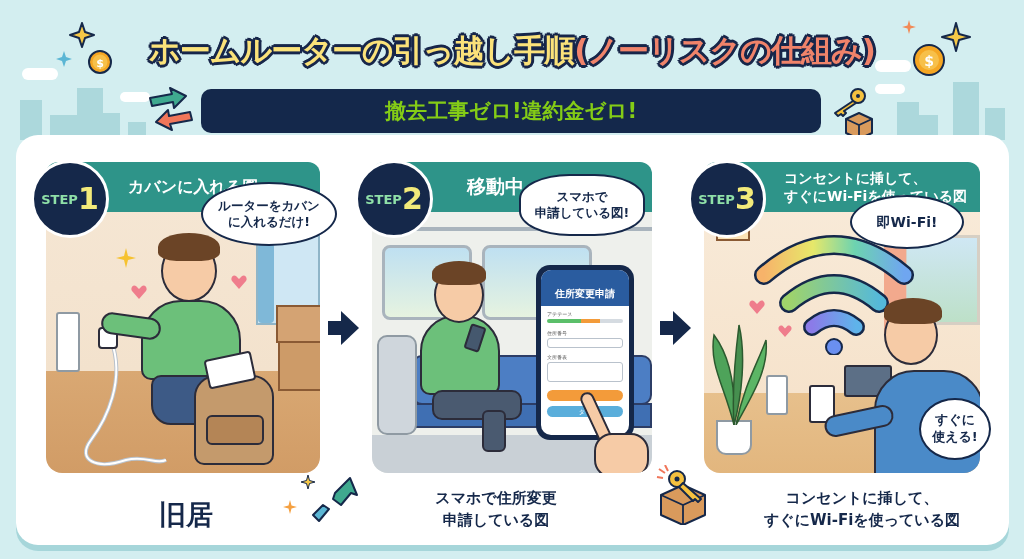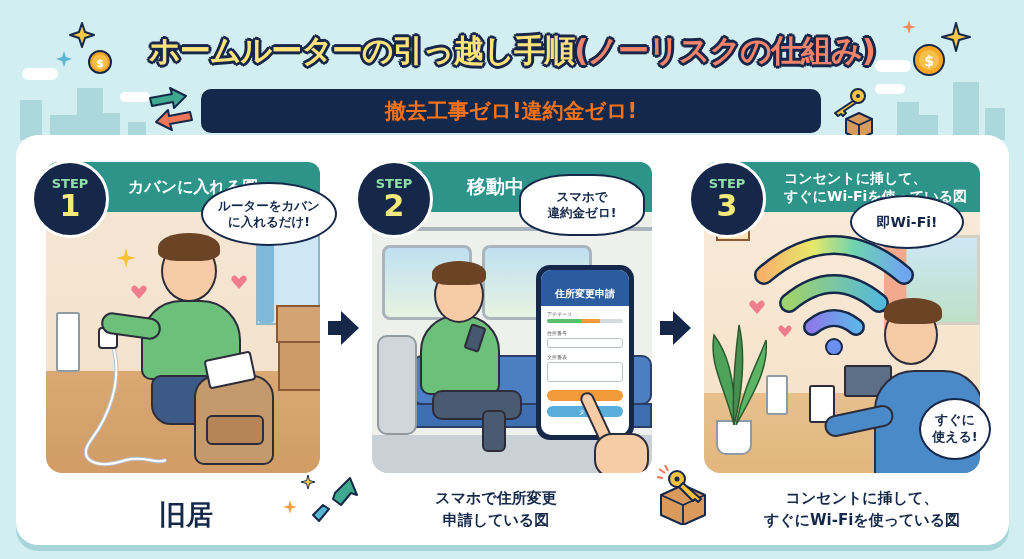--- a/index.html
+++ b/index.html
@@ -31,35 +31,35 @@
                  0 3px 0 #17264a, 3px 0 0 #17264a, -3px 0 0 #17264a, 0 -3px 0 #17264a;
   }
 
   
   .banner {
     position: absolute; left: 201px; top: 89px; width: 620px; height: 44px;
     background: #14284b; border-radius: 10px;
     display: flex; align-items: center; justify-content: center;
     font-size: 21px; font-weight: bold;
   }
-  .banner .y { color: #f97316; }
+  .banner .y { color: #84cc16; }
   .banner .w { color: #ffffff; margin-left: 8px; }
 
   
   .card {
     position: absolute; left: 16px; top: 135px; width: 993px; height: 410px;
     background: #ffffff; border-radius: 22px;
     box-shadow: 0 6px 0 #a6d6da;
   }
 
   
   .badge {
     position: absolute; width: 78px; height: 78px; border-radius: 50%;
     background: #15284a; border: 3px solid #fff;
-    display: flex; flex-direction: column; align-items: center; justify-content: center;
+    display: flex; flex-direction: row; align-items: center; justify-content: center;
     z-index: 5;
   }
   .badge .s { color: #8fe0a8; font-size: 13px; font-weight: bold; line-height: 1; }
   .badge .n { color: #f3ea7a; font-size: 30px; font-weight: bold; line-height: 1.05; }
 
   .step-header {
     position: absolute; height: 50px; background: #2e9489; border-radius: 12px 12px 0 0;
     color: #fff; font-weight: bold; font-size: 16px; z-index: 3;
     display: flex; align-items: center; padding-left: 52px;
   }
@@ -242,21 +242,21 @@
       <div style="margin:5px 6px 0;height:11px;border-radius:6px;background:#5aaedb;color:#fff;font-size:6px;text-align:center;line-height:11px;">
         <span>タッ</span>
       </div>
     </div>
   </div>
 
   <div class="abs" style="left:218px;top:185px;width:14px;height:60px;background:#f6cba6;border:2px solid #2c2c3a;border-radius:8px;transform:rotate(-25deg);"></div>
   <div class="abs" style="left:222px;top:228px;width:55px;height:45px;background:#f6cba6;border:2px solid #2c2c3a;border-radius:18px;"></div>
 </div>
 <div class="bubble" style="left:519px;top:174px;width:126px;height:62px;border-radius:40%;font-size:12.5px;white-space:pre-line;">スマホで
-違約金ゼロ!</div>
+申請している図!</div>
 
 <div class="arrow-stem" style="left:660px;top:321px;width:14px;height:14px;"></div>
 <div class="arrow-right" style="left:673px;top:311px;"></div>
 
 <div class="badge" style="left:688px;top:160px;">
   <span class="s">STEP</span>
   <span class="n">3</span>
 </div>
 <div class="step-header" style="left:704px;top:162px;width:276px;font-size:14px;line-height:1.3;white-space:pre-line;">
   <span style="margin-left:28px;">コンセントに挿して、

